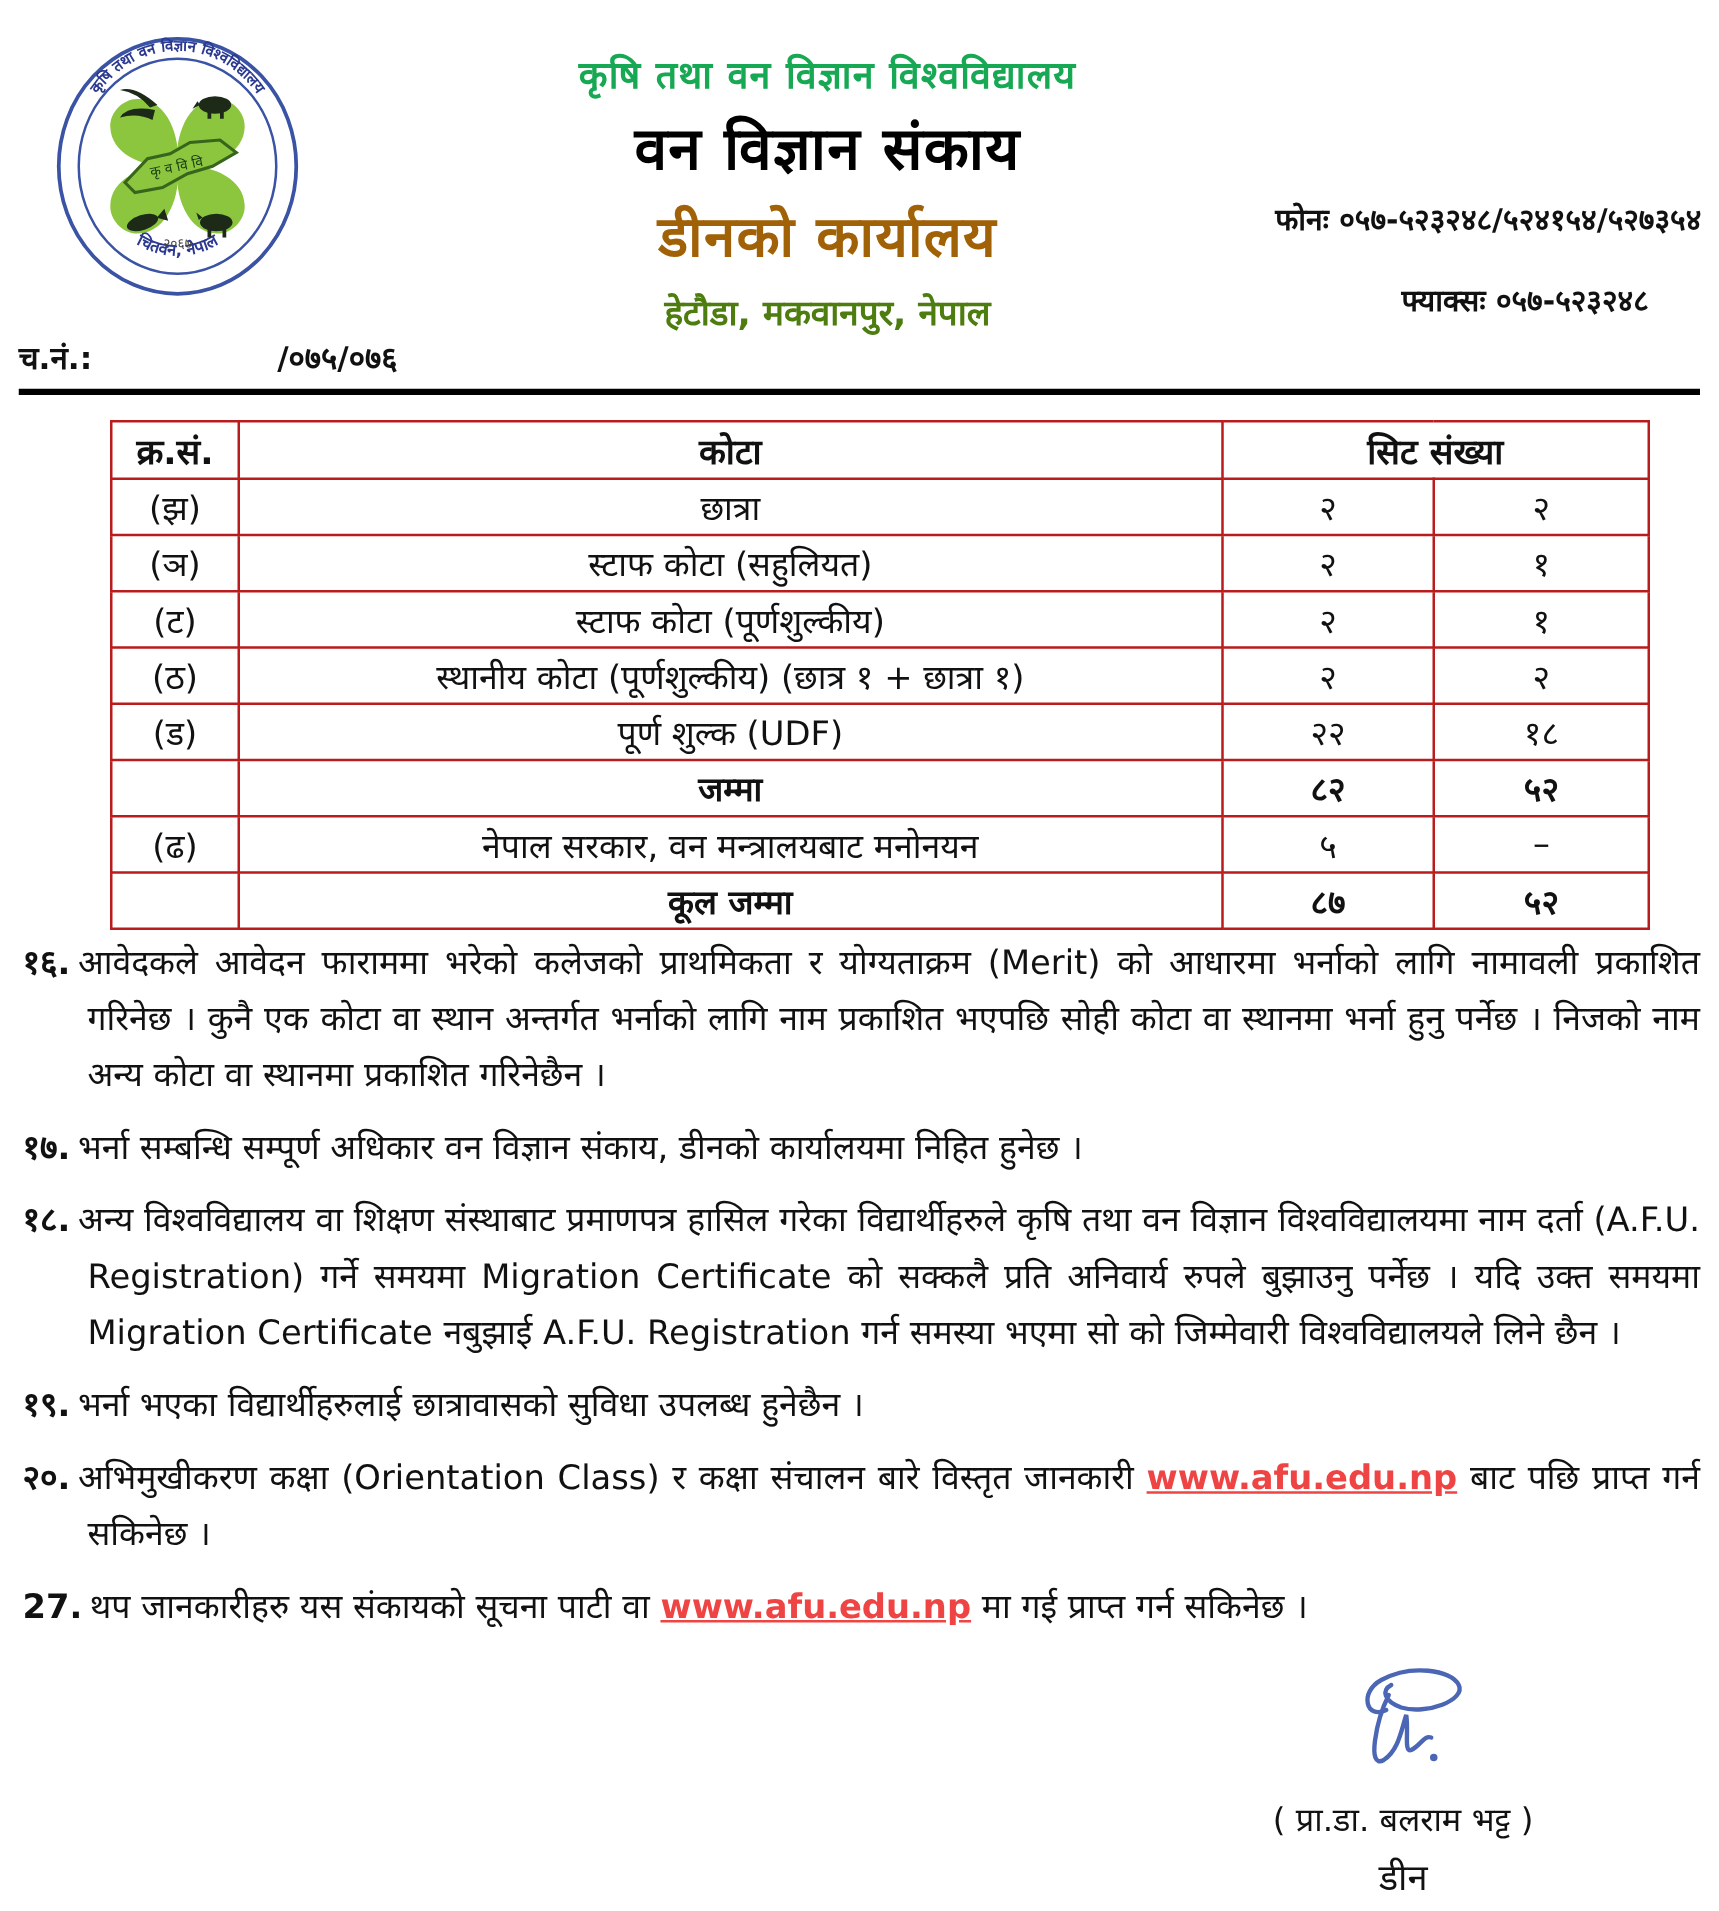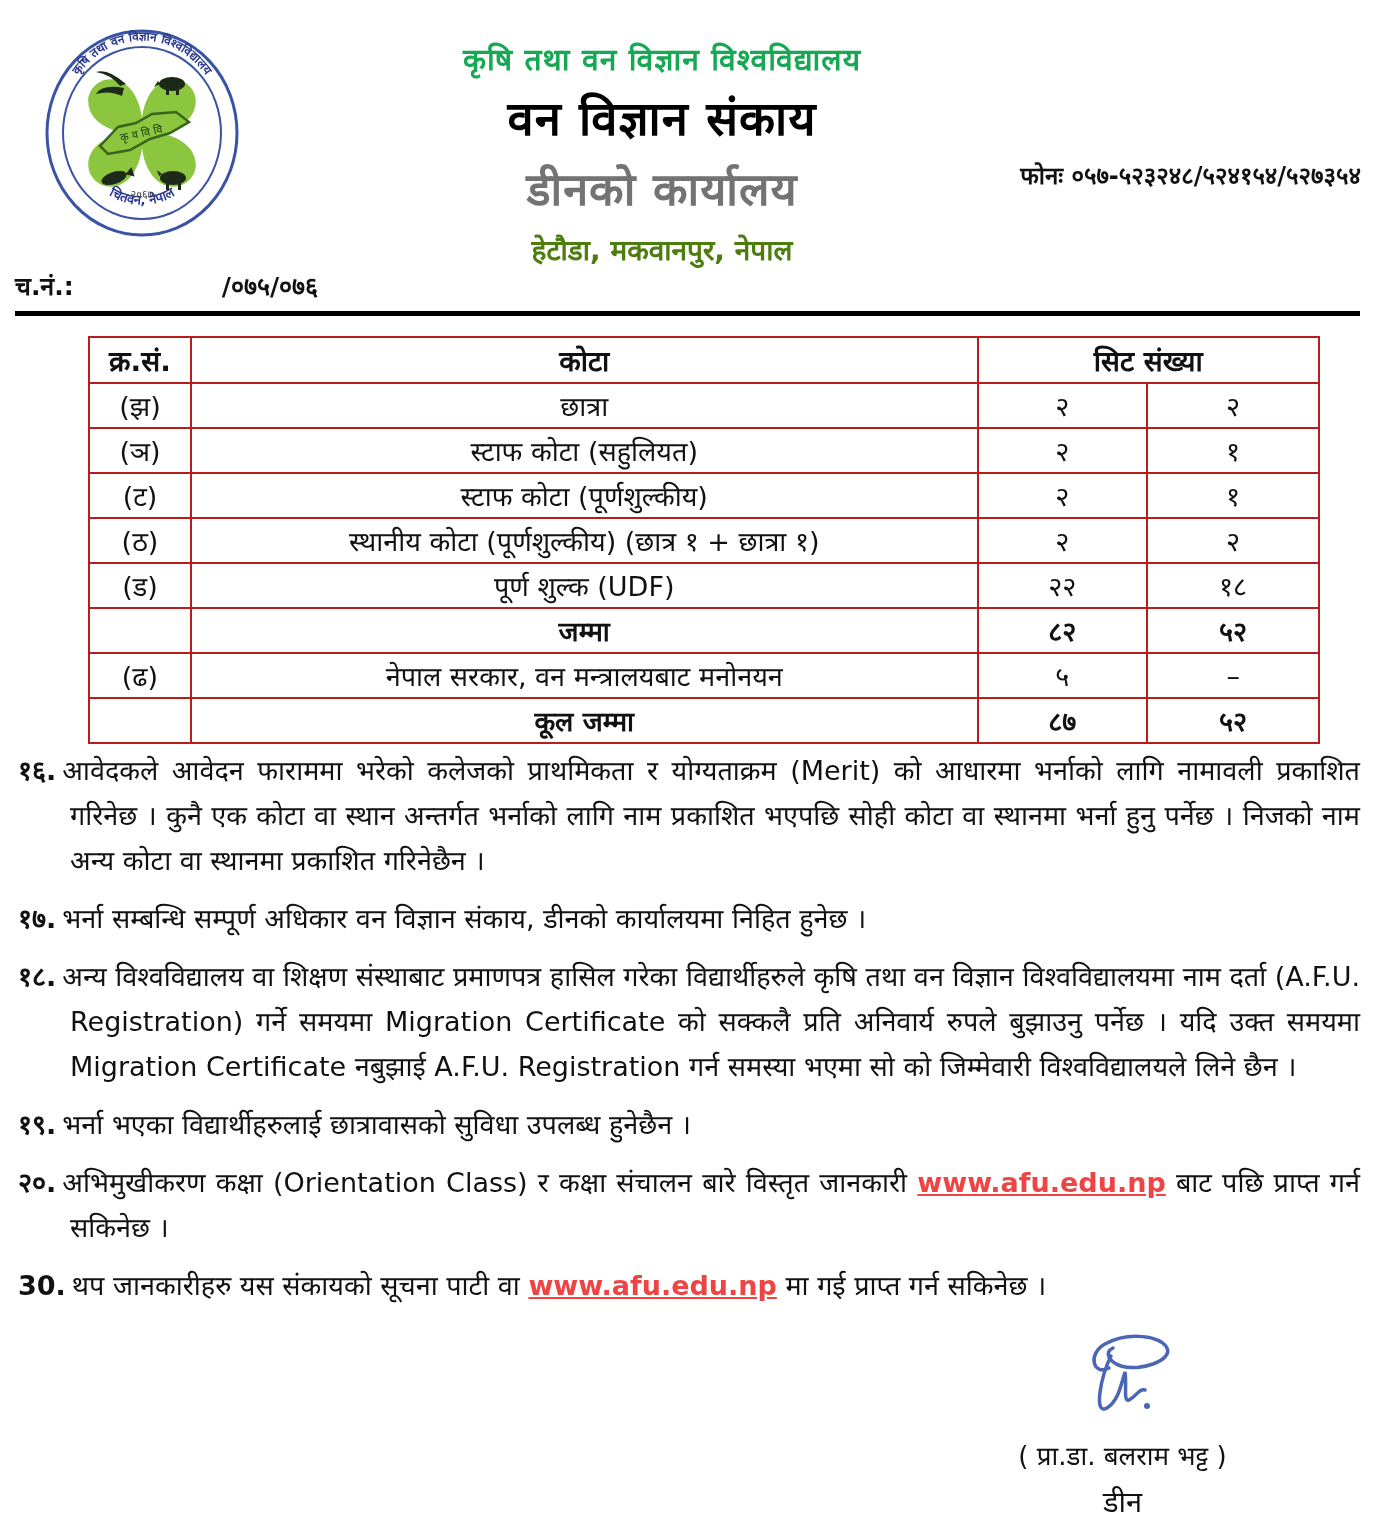--- a/index.html
+++ b/index.html
@@ -9,21 +9,21 @@
     font-family: "DejaVu Sans", "Liberation Sans", sans-serif;
     color: #111;
   }
   .page { position: relative; width: 1375px; height: 1529px; overflow: hidden; background: #fff; }
 
   
   .logo-wrap { position: absolute; left: 42px; top: 26px; width: 200px; height: 214px; }
   .hdr-center { position: absolute; left: 302px; top: 38px; width: 720px; text-align: center; }
   .uni-line   { font-size: 30px; font-weight: bold; color: #17a854; letter-spacing: 1px; }
   .fac-line   { font-size: 47px; font-weight: bold; color: #000000; margin-top: 6px; letter-spacing: 1px; }
-  .ofc-line   { font-size: 45px; font-weight: bold; color: #737373; margin-top: 8px; letter-spacing: 1px; }
+  .ofc-line   { font-size: 45px; font-weight: bold; color: #a16207; margin-top: 8px; letter-spacing: 1px; }
   .addr-line  { font-size: 28px; font-weight: bold; color: #4d7c0f; margin-top: 12px; }
   .hdr-right  { position: absolute; right: 14px; top: 158px; text-align: right; font-weight: bold; font-size: 24px; }
   .fax-line   { margin-top: 32px; margin-right: 42px; }
 
   
   .ref-line { position: absolute; left: 15px; top: 268px; font-size: 25px; font-weight: bold; }
   .ref-no   { margin-left: 148px; }
   .rule { position: absolute; left: 15px; right: 15px; top: 311px; height: 5px; background: #000; }
 
   
@@ -112,20 +112,21 @@
 
   <div class="hdr-center">
     <div class="uni-line">कृषि तथा वन विज्ञान विश्वविद्यालय</div>
     <div class="fac-line">वन विज्ञान संकाय</div>
     <div class="ofc-line">डीनको कार्यालय</div>
     <div class="addr-line">हेटौडा, मकवानपुर, नेपाल</div>
   </div>
 
   <div class="hdr-right">
     <div class="phone-line">फोनः  ०५७-५२३२४८/५२४१५४/५२७३५४</div>
+    <div class="fax-line">फ्याक्सः  ०५७-५२३२४८</div>
   </div>
 
   <div class="ref-line">
     <span>च.नं.:</span><span class="ref-no">/०७५/०७६</span>
   </div>
 
   <div class="rule"></div>
 
   <table class="quota">
     <colgroup>
@@ -201,21 +202,21 @@
     <div class="para">
       <span class="num">१८.</span><span>अन्य विश्वविद्यालय वा शिक्षण संस्थाबाट प्रमाणपत्र हासिल गरेका विद्यार्थीहरुले कृषि तथा वन विज्ञान विश्वविद्यालयमा नाम दर्ता (A.F.U. Registration) गर्ने समयमा Migration Certificate को सक्कलै प्रति अनिवार्य रुपले बुझाउनु पर्नेछ । यदि उक्त समयमा Migration Certificate नबुझाई A.F.U. Registration गर्न समस्या भएमा सो को जिम्मेवारी विश्वविद्यालयले लिने छैन ।</span>
     </div>
     <div class="para">
       <span class="num">१९.</span><span>भर्ना भएका विद्यार्थीहरुलाई छात्रावासको सुविधा उपलब्ध हुनेछैन ।</span>
     </div>
     <div class="para">
       <span class="num">२०.</span><span>अभिमुखीकरण कक्षा (Orientation Class) र कक्षा संचालन बारे विस्तृत जानकारी </span><span class="link">www.afu.edu.np</span><span> बाट पछि प्राप्त गर्न सकिनेछ ।</span>
     </div>
     <div class="para">
-      <span class="num">30.</span><span>थप जानकारीहरु यस संकायको सूचना पाटी वा </span><span class="link">www.afu.edu.np</span><span> मा गई प्राप्त गर्न सकिनेछ ।</span>
+      <span class="num">27.</span><span>थप जानकारीहरु यस संकायको सूचना पाटी वा </span><span class="link">www.afu.edu.np</span><span> मा गई प्राप्त गर्न सकिनेछ ।</span>
     </div>
   </div>
 
   <div class="sign-block">
     <svg class="sign-svg" width="160" height="105" viewBox="0 0 160 105">
       <path d="M66,40 C50,48 44,26 62,16 C86,3 118,8 124,20 C130,32 98,44 78,38 C64,33 62,24 70,20
                M68,28 C58,48 50,88 64,80 C76,72 78,56 82,44 C84,58 80,74 86,72 C94,68 96,60 102,62" fill="none" stroke="#4a66b5" stroke-width="3.5" stroke-linecap="round"></path>
       <circle cx="104" cy="78" r="3" fill="#4a66b5"></circle>
     </svg>
     <div class="sign-name">( प्रा.डा. बलराम भट्ट )</div>

